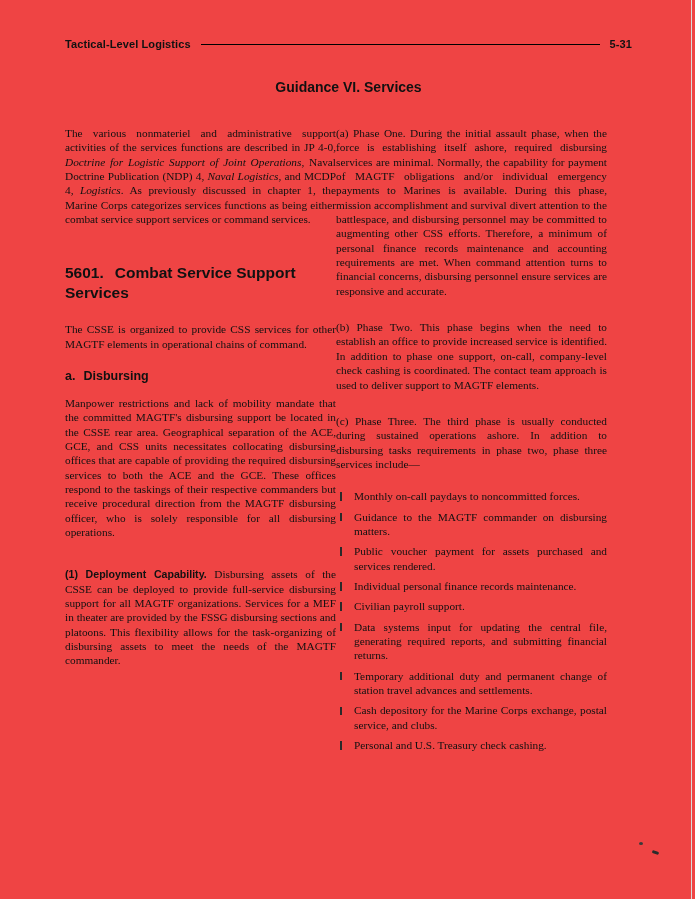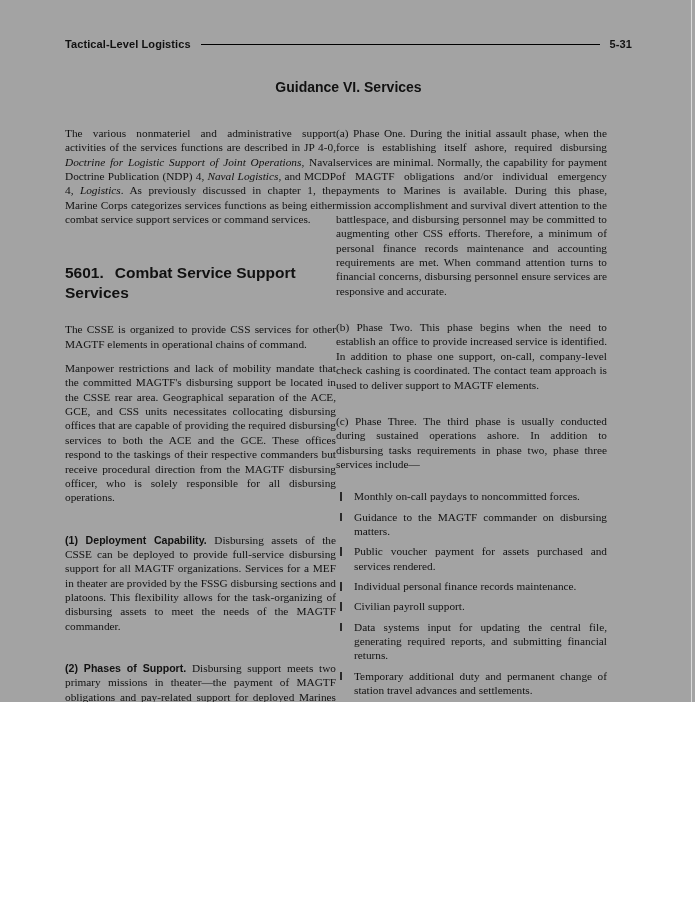--- a/index.html
+++ b/index.html
@@ -1,21 +1,21 @@
 <!DOCTYPE html>
 <html><head>
 <meta charset="utf-8">
 <style>
   html,body{margin:0;padding:0;background:#ffffff;}
   .page{
     position:relative;
-    width:695px;height:702px;
+    width:695px;height:899px;
     box-sizing:border-box;
     padding:38px 63px 0 65px;
-    background:#a3a3a3;
+    background:#ef4444;
     color:#111;
     font-family:"Liberation Serif", serif;
     overflow:hidden;
   }
   .hdr{display:flex;align-items:center;font-family:"Liberation Sans",sans-serif;font-weight:bold;font-size:11px;letter-spacing:.1px;}
   .hdr-rule{flex:1;height:0;border-top:1.8px solid #000;margin:1px 10px 0 10px;}
   .sec-title{margin-top:29px;text-align:center;font-family:"Liberation Sans",sans-serif;font-weight:bold;font-size:14px;}
   .cols{display:flex;margin-top:31px;}
   .col{width:271px;font-size:11.3px;line-height:14.35px;text-align:justify;}
   p{margin:0;}
@@ -52,26 +52,26 @@
   <div class="cols">
 
     <div class="col">
 
       <p><span>The various nonmateriel and administrative support activities of the services functions are described in JP 4-0, </span><span class="i">Doctrine for Logistic Support of Joint Operations</span><span>, Naval Doctrine Publication (NDP) 4, </span><span class="i">Naval Logistics</span><span>, and MCDP 4, </span><span class="i">Logistics</span><span>. As previously discussed in chapter 1, the Marine Corps categorizes services functions as being either combat service support services or command services.</span></p>
 
       <h2 class="h5601"><span class="h-num">5601.</span><span>Combat Service Support Services</span></h2>
 
       <p class="mt20">The CSSE is organized to provide CSS services for other MAGTF elements in operational chains of command.</p>
 
+      <h3 class="suba"><span class="s-letter">a.</span><span>Disbursing</span></h3>
 
       <p class="mt10">Manpower restrictions and lack of mobility mandate that the committed MAGTF's disbursing support be located in the CSSE rear area. Geographical separation of the ACE, GCE, and CSS units necessitates collocating disbursing offices that are capable of providing the required disbursing services to both the ACE and the GCE. These offices respond to the taskings of their respective commanders but receive procedural direction from the MAGTF disbursing officer, who is solely responsible for all disbursing operations.</p>
 
       <p class="mt28"><span class="runin">(1) Deployment Capability.</span><span> Disbursing assets of the CSSE can be deployed to provide full-service disbursing support for all MAGTF organizations. Services for a MEF in theater are provided by the FSSG disbursing sections and platoons. This flexibility allows for the task-organizing of disbursing assets to meet the needs of the MAGTF commander.</span></p>
 
-      <p class="mt28"><span class="runin">(2) Phases of Support.</span><span> Disbursing support meets two primary missions in theater—the payment of MAGTF obligations and pay-related support for deployed Marines and Sailors. Disbursing support is divided into three phases.</span></p>
 
     </div>
 
     <div class="col">
 
       <p>(a) Phase One. During the initial assault phase, when the force is establishing itself ashore, required disbursing services are minimal. Normally, the capability for payment of MAGTF obligations and/or individual emergency payments to Marines is available. During this phase, mission accomplishment and survival divert attention to the battlespace, and disbursing personnel may be committed to augmenting other CSS efforts. Therefore, a minimum of personal finance records maintenance and accounting requirements are met. When command attention turns to financial concerns, disbursing personnel ensure services are responsive and accurate.</p>
 
       <p class="mt22">(b) Phase Two. This phase begins when the need to establish an office to provide increased service is identified. In addition to phase one support, on-call, company-level check cashing is coordinated. The contact team approach is used to deliver support to MAGTF elements.</p>
 
       <p class="mt22">(c) Phase Three. The third phase is usually conducted during sustained operations ashore. In addition to disbursing tasks requirements in phase two, phase three services include—</p>

